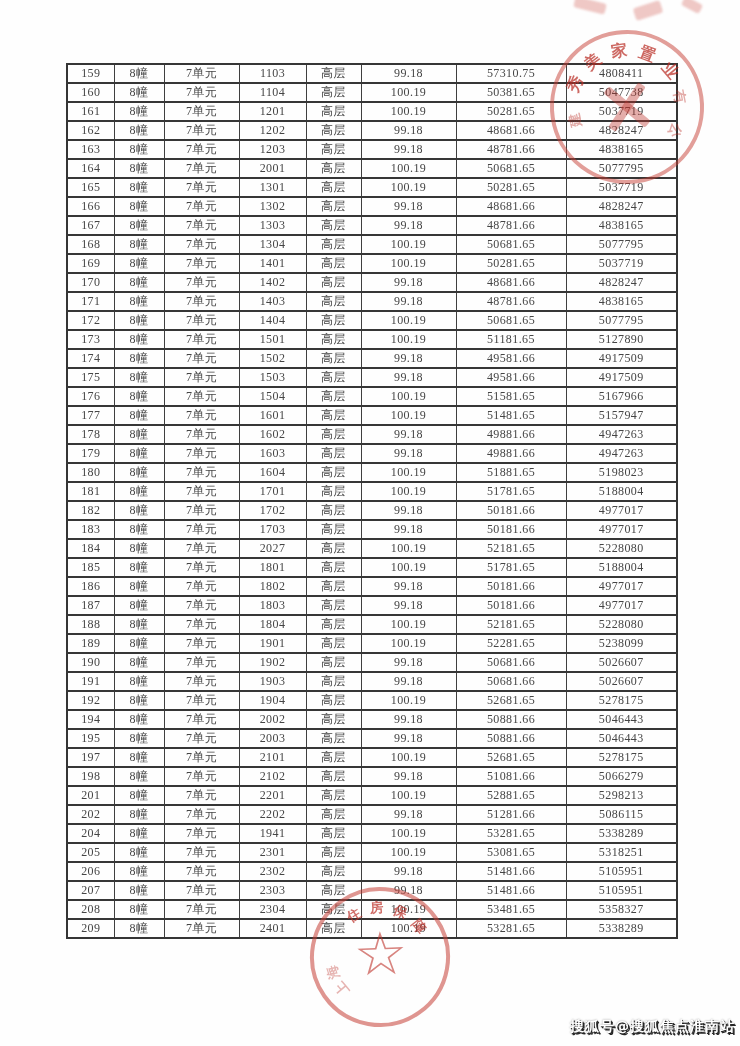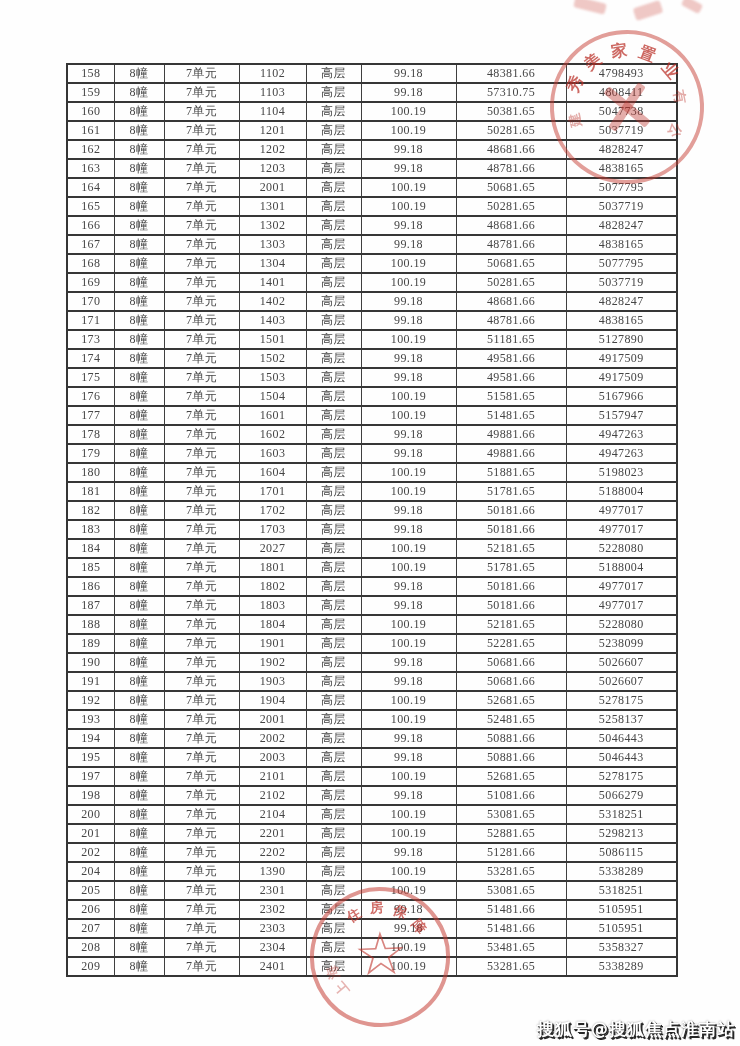--- a/index.html
+++ b/index.html
@@ -56,21 +56,21 @@
     font-family:"DejaVu Sans",sans-serif;
   }
   .smudge{position:absolute;background:rgba(200,62,52,0.28);filter:blur(1.2px);border-radius:3px;}
   .smudge.s1{left:574px;top:0;width:32px;height:11px;transform:rotate(14deg);}
   .smudge.s2{left:634px;top:4px;width:28px;height:13px;transform:rotate(-18deg);}
   .smudge.s3{left:682px;top:0;width:20px;height:10px;transform:rotate(28deg);}
   
   .watermark{
     position:absolute;right:5px;top:1018px;
     font-family:"DejaVu Sans","Liberation Sans",sans-serif;
-    font-weight:bold;font-size:17px;letter-spacing:1px;
+    font-weight:bold;font-size:14px;letter-spacing:1px;
     color:#ffffff;
     text-shadow:2px 2px 0 #262626,1px 1px 0 #262626,0 0 2px rgba(0,0,0,0.4);
   }
 </style>
 </head>
 <body>
 
 <div class="page">
 
   <table class="price">
@@ -79,30 +79,20 @@
         <col style="width:50px">
         <col style="width:75px">
       <col style="width:67px">
         <col style="width:55px">
         <col style="width:95px">
       <col style="width:110px">
         <col style="width:111px">
     </colgroup>
     <tbody>
         <tr>
-          <td>158</td>
-          <td>8幢</td>
-          <td>7单元</td>
-          <td>1102</td>
-          <td>高层</td>
-          <td>99.18</td>
-          <td>48381.66</td>
-          <td>4798493</td>
-        </tr>
-        <tr>
           <td>159</td>
           <td>8幢</td>
           <td>7单元</td>
           <td>1103</td>
           <td>高层</td>
           <td>99.18</td>
           <td>57310.75</td>
           <td>4808411</td>
         </tr>
         <tr>
@@ -219,20 +209,30 @@
           <td>171</td>
           <td>8幢</td>
           <td>7单元</td>
           <td>1403</td>
           <td>高层</td>
           <td>99.18</td>
           <td>48781.66</td>
           <td>4838165</td>
         </tr>
         <tr>
+          <td>172</td>
+          <td>8幢</td>
+          <td>7单元</td>
+          <td>1404</td>
+          <td>高层</td>
+          <td>100.19</td>
+          <td>50681.65</td>
+          <td>5077795</td>
+        </tr>
+        <tr>
           <td>173</td>
           <td>8幢</td>
           <td>7单元</td>
           <td>1501</td>
           <td>高层</td>
           <td>100.19</td>
           <td>51181.65</td>
           <td>5127890</td>
         </tr>
         <tr>
@@ -419,30 +419,20 @@
           <td>192</td>
           <td>8幢</td>
           <td>7单元</td>
           <td>1904</td>
           <td>高层</td>
           <td>100.19</td>
           <td>52681.65</td>
           <td>5278175</td>
         </tr>
         <tr>
-          <td>193</td>
-          <td>8幢</td>
-          <td>7单元</td>
-          <td>2001</td>
-          <td>高层</td>
-          <td>100.19</td>
-          <td>52481.65</td>
-          <td>5258137</td>
-        </tr>
-        <tr>
           <td>194</td>
           <td>8幢</td>
           <td>7单元</td>
           <td>2002</td>
           <td>高层</td>
           <td>99.18</td>
           <td>50881.66</td>
           <td>5046443</td>
         </tr>
         <tr>
@@ -469,30 +459,20 @@
           <td>198</td>
           <td>8幢</td>
           <td>7单元</td>
           <td>2102</td>
           <td>高层</td>
           <td>99.18</td>
           <td>51081.66</td>
           <td>5066279</td>
         </tr>
         <tr>
-          <td>200</td>
-          <td>8幢</td>
-          <td>7单元</td>
-          <td>2104</td>
-          <td>高层</td>
-          <td>100.19</td>
-          <td>53081.65</td>
-          <td>5318251</td>
-        </tr>
-        <tr>
           <td>201</td>
           <td>8幢</td>
           <td>7单元</td>
           <td>2201</td>
           <td>高层</td>
           <td>100.19</td>
           <td>52881.65</td>
           <td>5298213</td>
         </tr>
         <tr>
@@ -502,21 +482,21 @@
           <td>2202</td>
           <td>高层</td>
           <td>99.18</td>
           <td>51281.66</td>
           <td>5086115</td>
         </tr>
         <tr>
           <td>204</td>
           <td>8幢</td>
           <td>7单元</td>
-          <td>1390</td>
+          <td>1941</td>
           <td>高层</td>
           <td>100.19</td>
           <td>53281.65</td>
           <td>5338289</td>
         </tr>
         <tr>
           <td>205</td>
           <td>8幢</td>
           <td>7单元</td>
           <td>2301</td>

